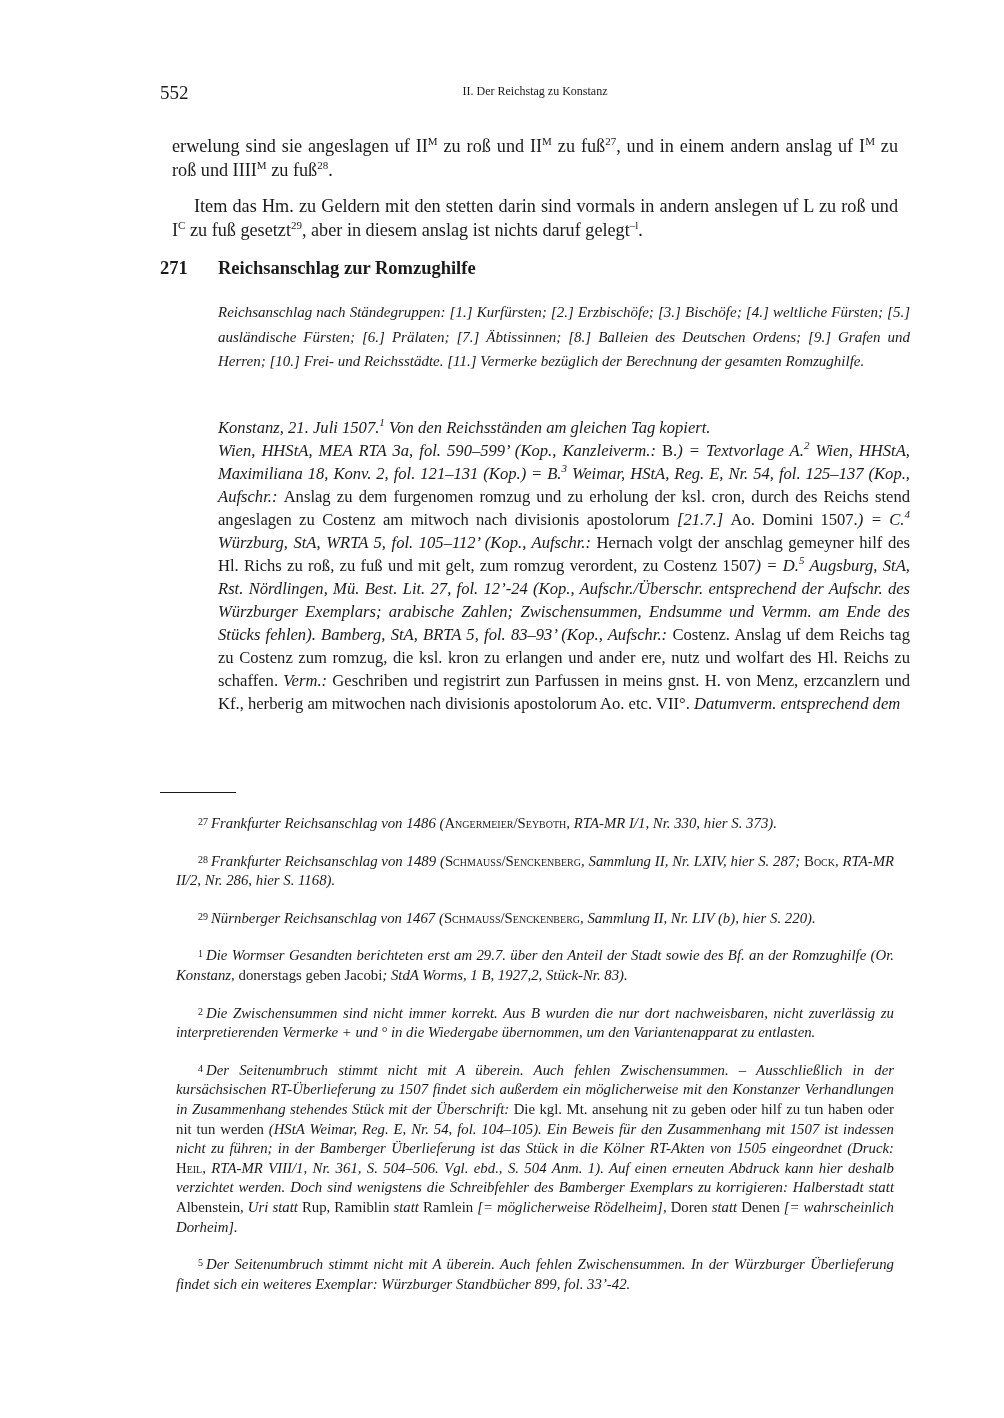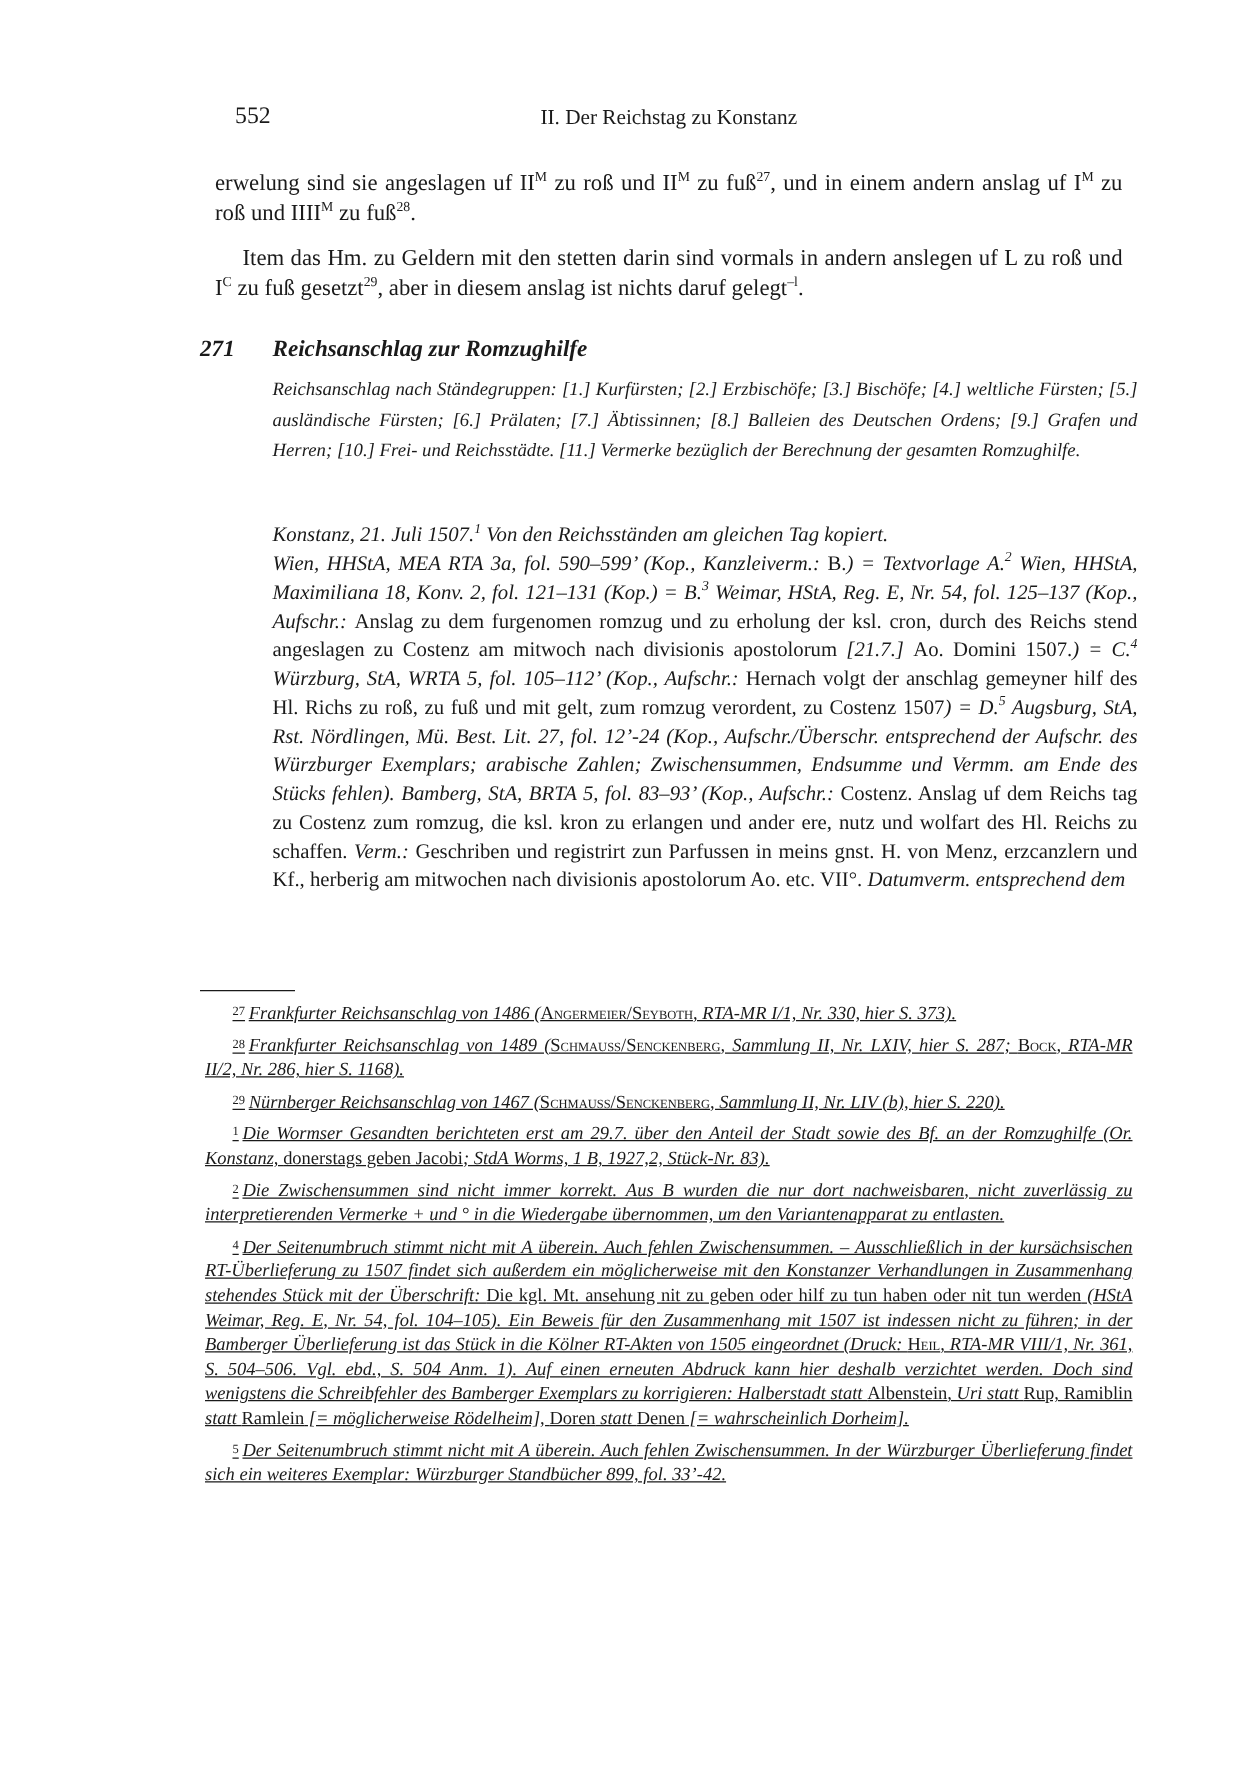--- a/index.html
+++ b/index.html
@@ -1,37 +1,37 @@
 <!DOCTYPE html>
 <html><head>
   <meta charset="utf-8">
   <style>
     html, body { margin: 0; padding: 0; background: #ffffff; }
     body { width: 1004px; height: 1418px; position: relative; overflow: hidden;
            font-family: "Liberation Serif", "DejaVu Serif", serif; color: #1a1a1a; }
     .page { position: absolute; left: 160px; top: 0; width: 750px; }
     .running-head { position: absolute; top: 82px; left: 0; width: 750px; height: 24px; }
-    .page-number { position: absolute; left: 0; top: 0; font-size: 19px; margin-left: 28px; }
-    .running-title { position: absolute; left: 0; width: 750px; text-align: center; top: 2px; font-size: 17px; }
+    .page-number { position: absolute; left: 0; top: 0; font-size: 19px; }
+    .running-title { position: absolute; left: 0; width: 750px; text-align: center; top: 2px; font-size: 12px; }
     .body-text { position: absolute; top: 122px; left: 0; width: 750px; font-size: 18.2px; line-height: 24px; text-align: justify; }
     .body-text p { margin: 12px; }
     .indent { text-indent: 22px; }
     sup { font-size: 11px; line-height: 0; vertical-align: 7px; }
-    .doc-heading { position: absolute; top: 270px; left: 0; width: 750px; font-size: 18.5px; font-weight: bold; font-style: italic; }
+    .doc-heading { position: absolute; top: 258px; left: 0; width: 750px; font-size: 18.5px; font-weight: bold; }
     .doc-number { display: inline-block; width: 58px; }
     .regest { position: absolute; top: 300px; left: 58px; width: 692px; font-size: 15px; line-height: 24.5px;
               font-style: italic; text-align: justify; }
     .source { position: absolute; top: 416px; left: 58px; width: 692px; font-size: 16.6px; line-height: 23px; text-align: justify; }
     .source p { margin: 0; }
     .it { font-style: italic; }
     .rm { font-style: normal; }
     .sc { font-variant: small-caps; font-style: normal; }
     .fn-rule { position: absolute; top: 792px; left: 0; width: 76px; border-top: 1px solid #1a1a1a; }
     .footnotes { position: absolute; top: 796px; left: 0; width: 750px; font-size: 14.8px; line-height: 19.6px; text-align: justify; }
-    .footnotes p { margin: 4px; text-indent: 22px; text-decoration: underline; }
+    .footnotes p { margin: 16px; text-indent: 22px; }
     .fn-mark { font-size: 10px; vertical-align: 3px; font-style: normal; margin-right: 3px; }
   </style>
 </head>
 <body>
 
 <div class="page">
 
   <div class="running-head">
     <span class="page-number">552</span>
     <span class="running-title">II. Der Reichstag zu Konstanz</span>

